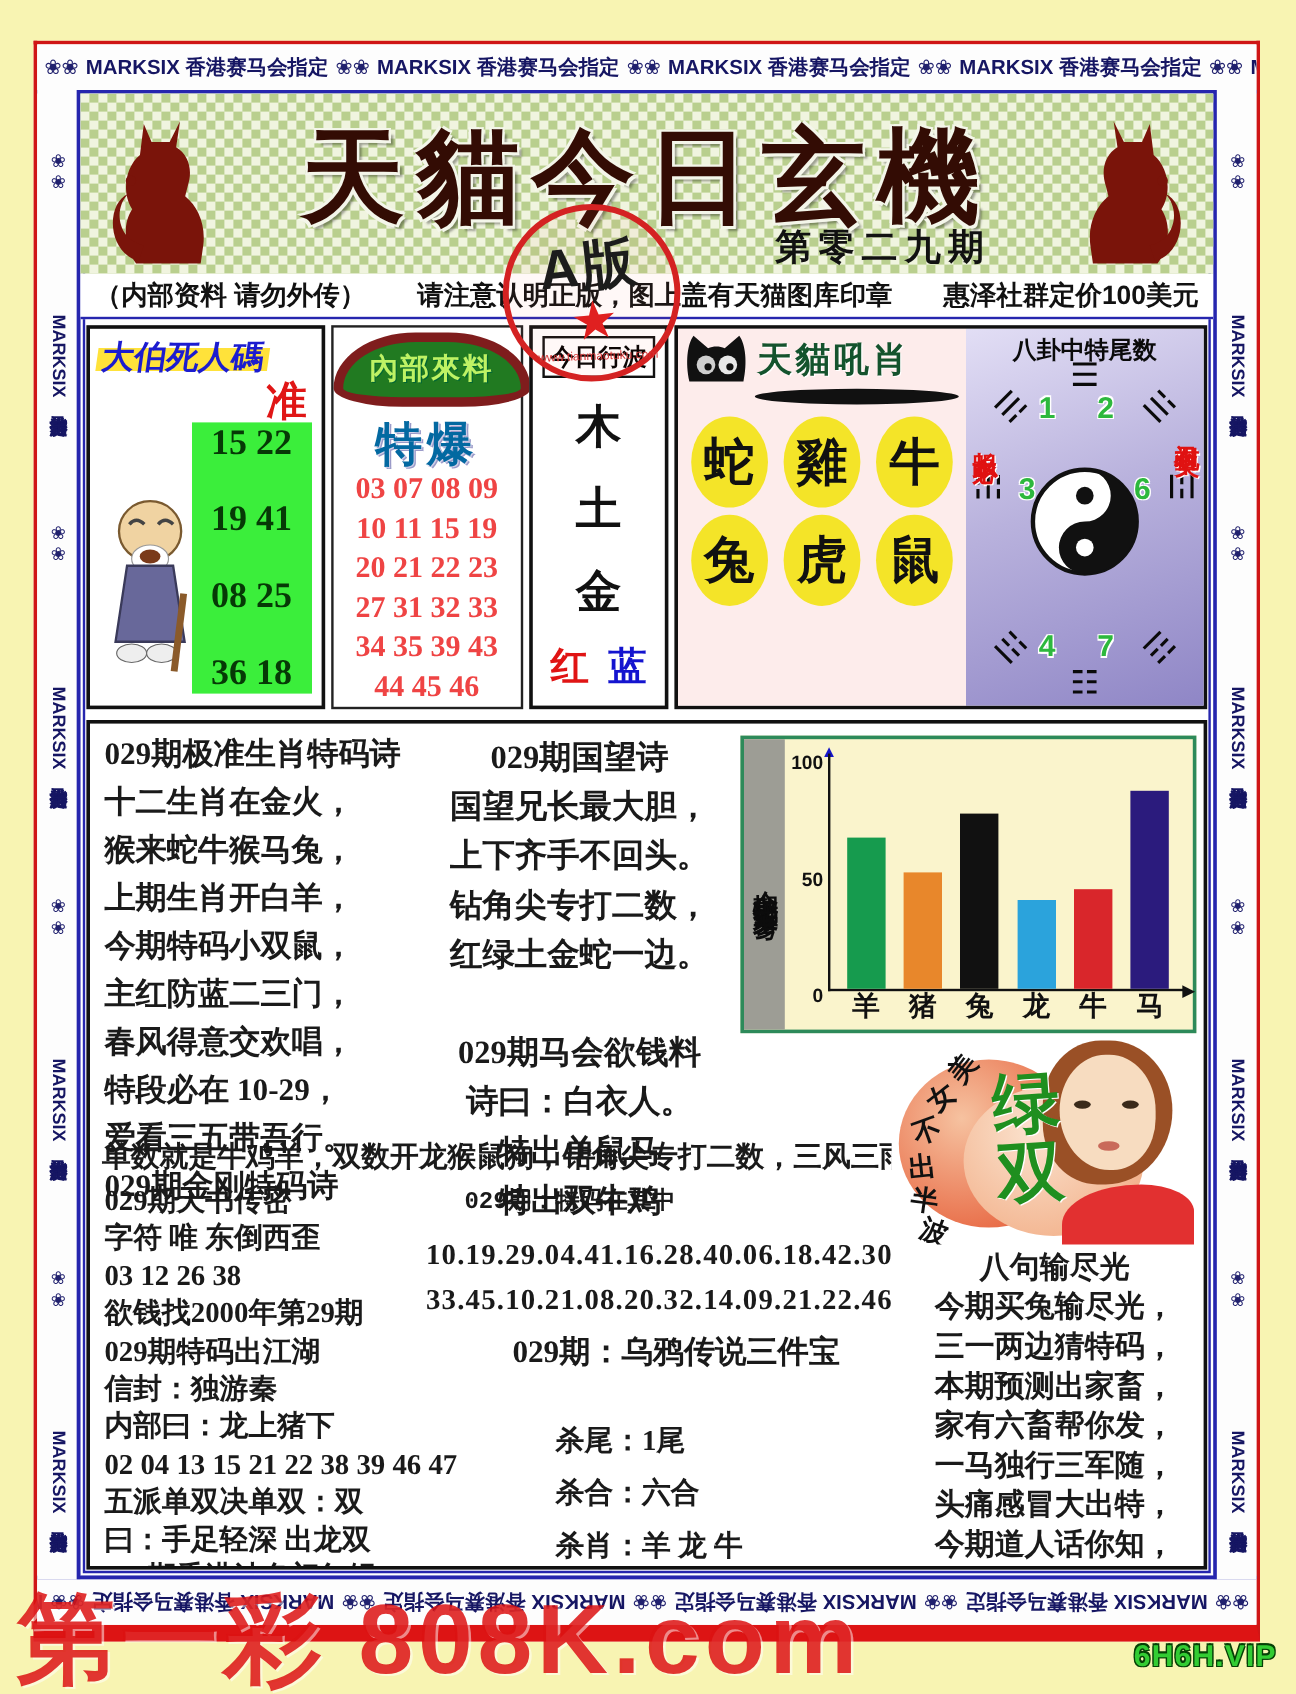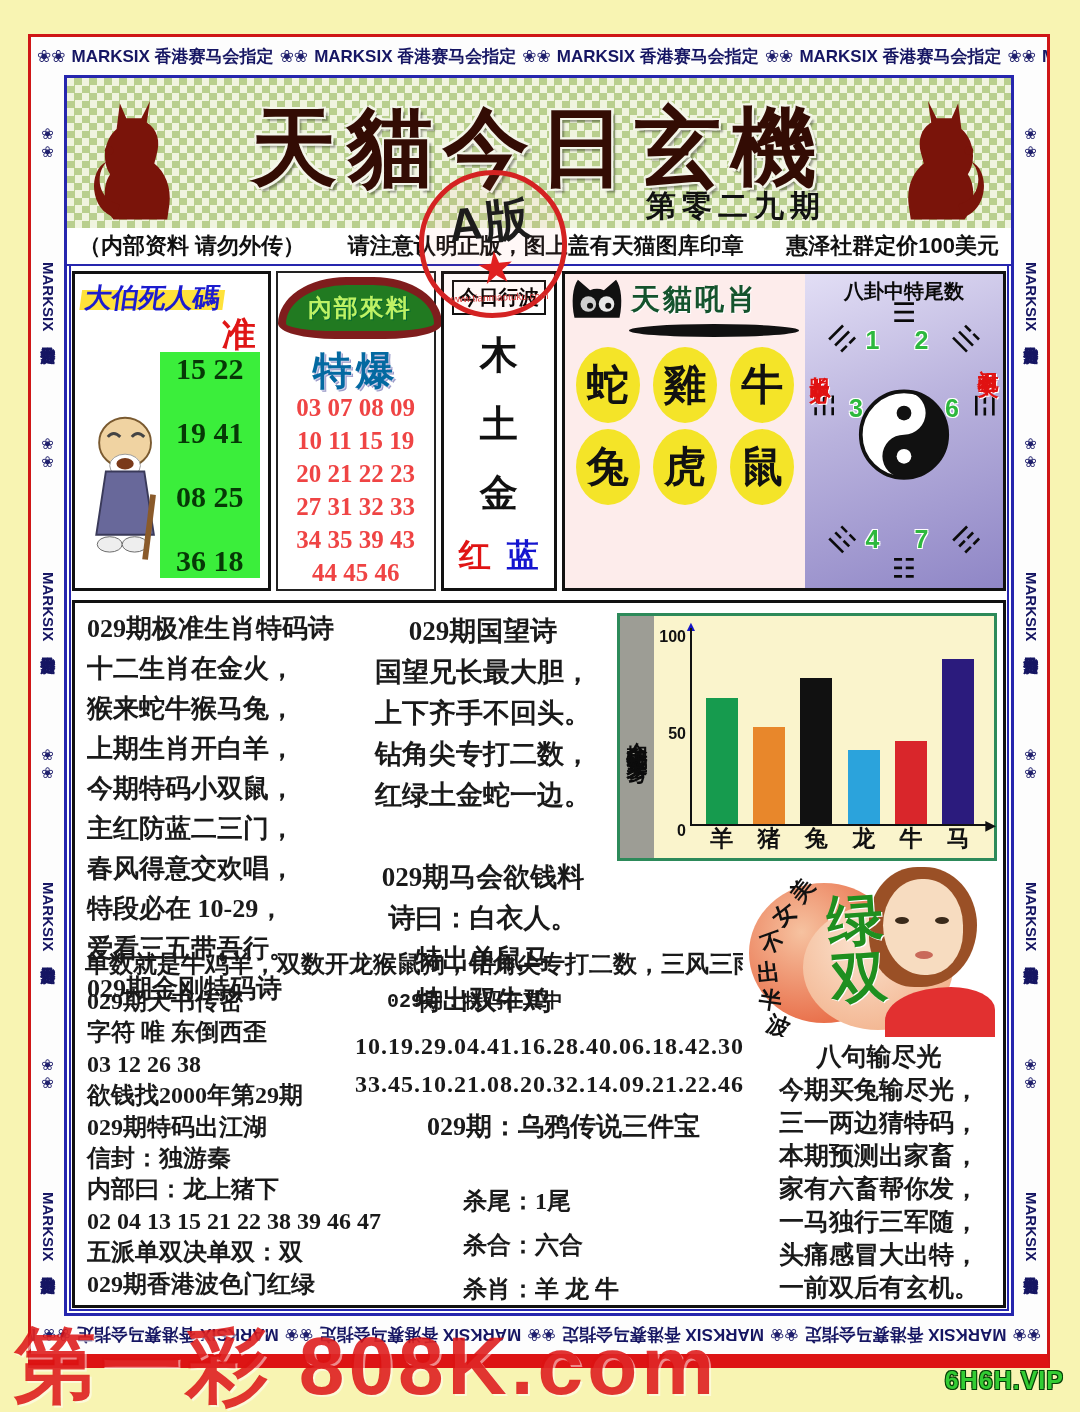--- a/index.html
+++ b/index.html
@@ -461,20 +461,21 @@
         <div class="tblock bottom-left">
             <div class="ln">029期天书传密</div>
             <div class="ln">字符 唯 东倒西歪</div>
             <div class="ln">03 12 26 38</div>
             <div class="ln">欲钱找2000年第29期</div>
             <div class="ln">029期特码出江湖</div>
             <div class="ln">信封：独游秦</div>
             <div class="ln">内部曰：龙上猪下</div>
             <div class="ln">02 04 13 15 21 22 38 39 46 47</div>
             <div class="ln">五派单双决单双：双</div>
+            <div class="ln">曰：手足轻深 出龙双</div>
             <div class="ln">029期香港波色门红绿</div>
           </div>
 
         <div class="tblock cb-title">029期：特码在其中</div>
         <div class="tblock cb-nums">
             <div class="ln">10.19.29.04.41.16.28.40.06.18.42.30</div>
             <div class="ln">33.45.10.21.08.20.32.14.09.21.22.46</div>
           </div>
         <div class="tblock cb-crow">029期：乌鸦传说三件宝</div>
         <div class="tblock cb-kills">
@@ -508,20 +509,21 @@
 
         <div class="tblock poem-right">
           <div class="ln">八句输尽光</div>
           <div id="poem-right-lines">
               <div class="ln">今期买兔输尽光，</div>
               <div class="ln">三一两边猜特码，</div>
               <div class="ln">本期预测出家畜，</div>
               <div class="ln">家有六畜帮你发，</div>
               <div class="ln">一马独行三军随，</div>
               <div class="ln">头痛感冒大出特，</div>
+              <div class="ln">今期道人话你知，</div>
               <div class="ln">一前双后有玄机。</div>
             </div>
         </div>
 
       </div>
     </div>
   </div>
 </div>
 
 <div class="watermark">第一彩 808K.com</div>

